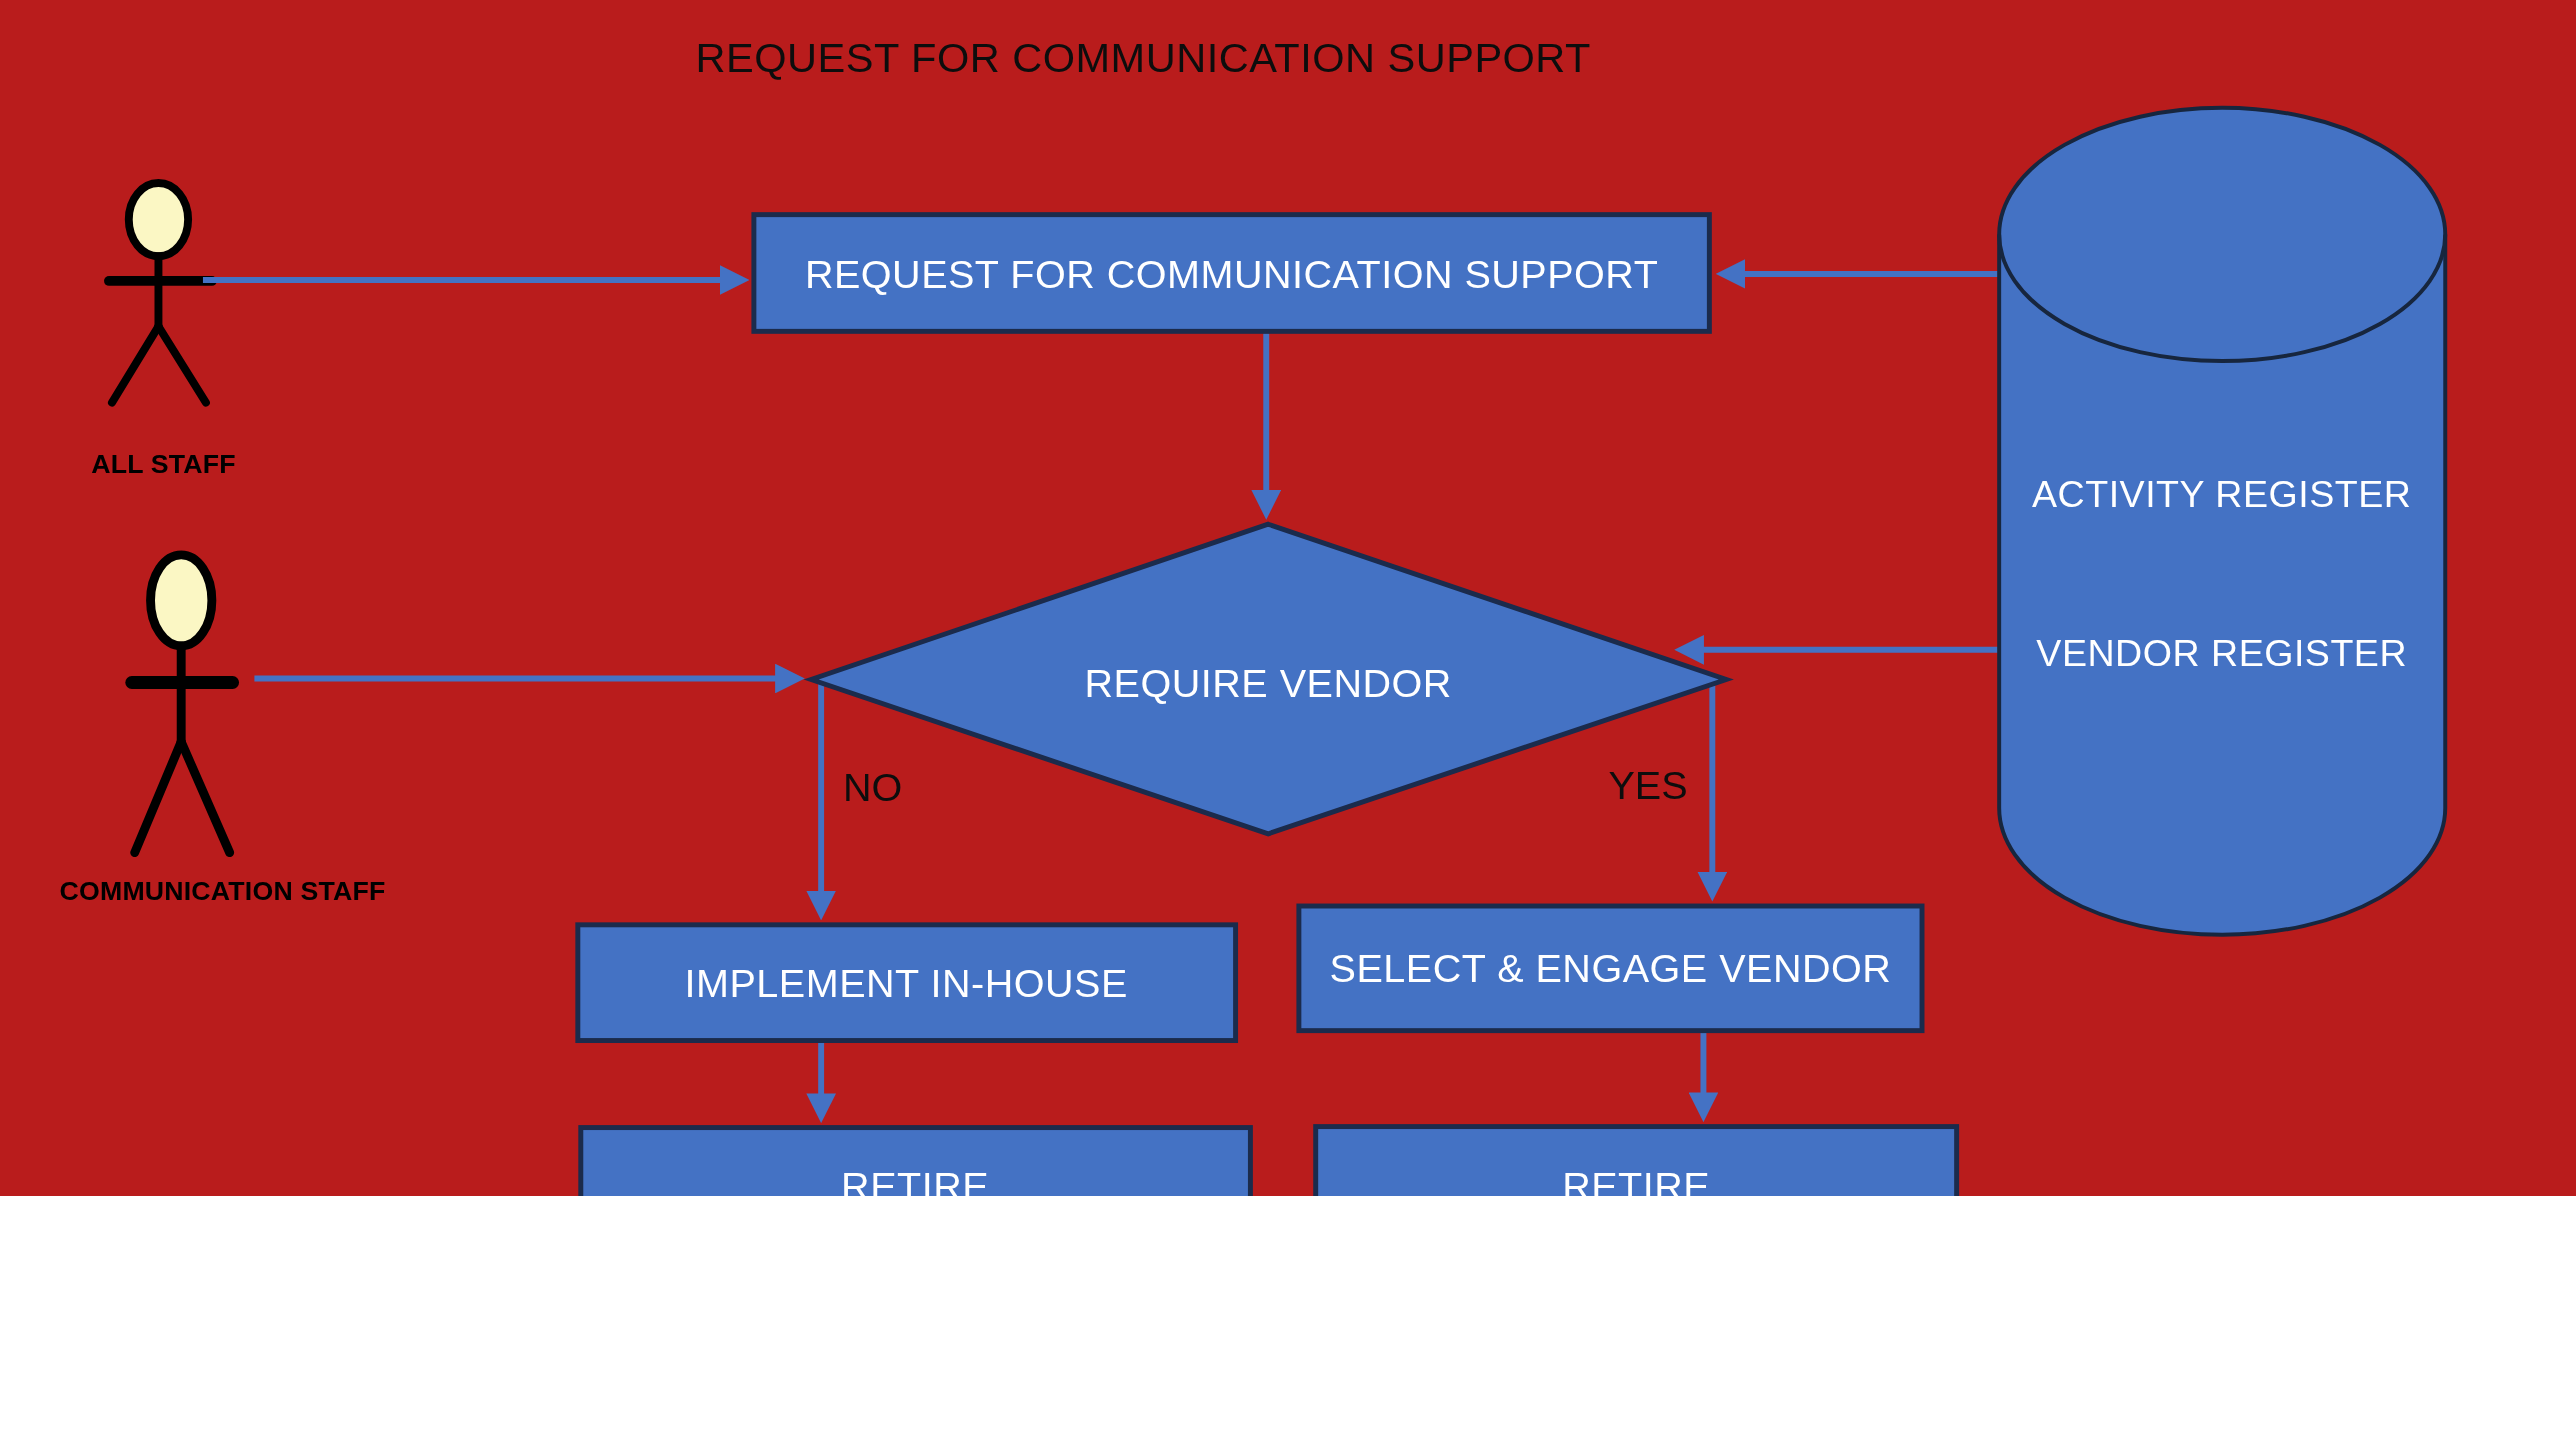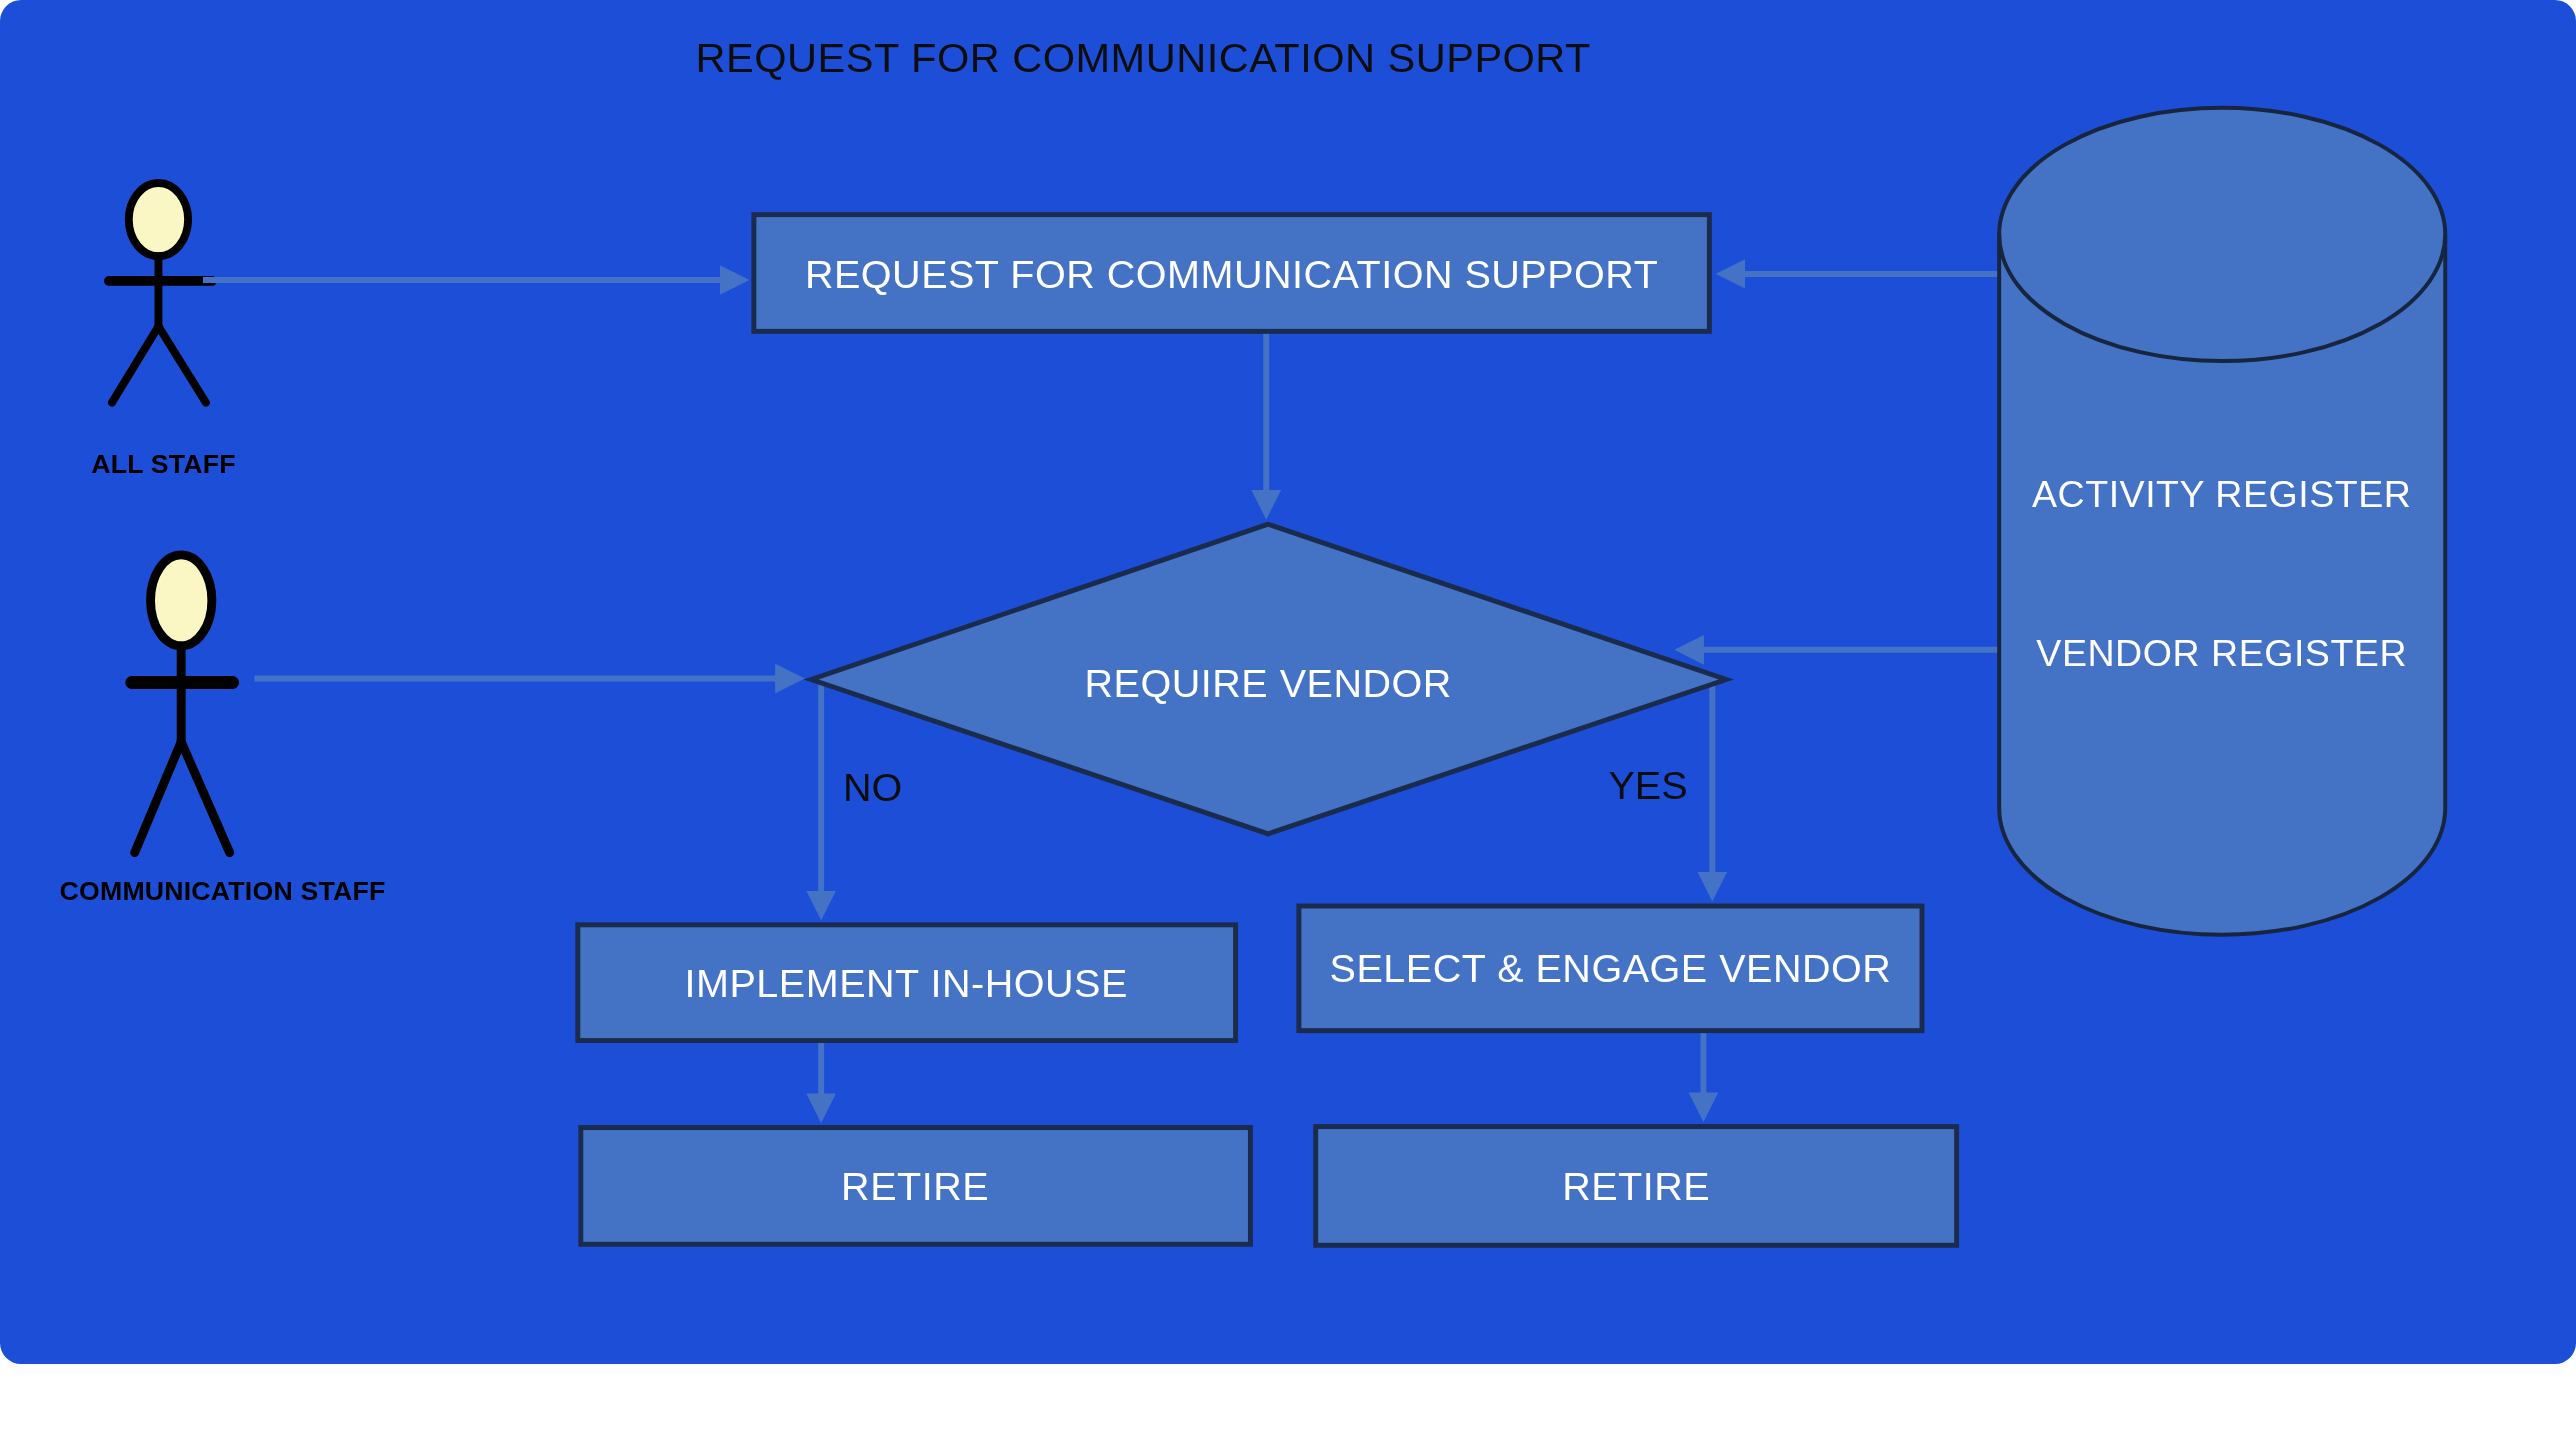--- a/index.html
+++ b/index.html
@@ -3,25 +3,24 @@
 <meta charset="utf-8">
 <style>
   html, body {
     margin: 0;
     padding: 0;
     background: #ffffff;
   }
   #canvas-wrap {
     position: relative;
     width: 2576px;
-    height: 1364px;
-    background: #1d4ed8;
+    height: 1196px;
+    background: #b91c1c;
     font-family: "Liberation Sans", sans-serif;
     overflow: hidden;
-    border-radius: 21px;
   }
   svg { display: block; }
 
   .node-shape   { fill: #4472C4; stroke: #1B2B4C; stroke-width: 5px; }
   .cyl-shape    { fill: #4472C4; stroke: #17263E; stroke-width: 4px; }
   .cyl-rim      { fill: none;    stroke: #17263E; stroke-width: 4px; }
   .connector    { stroke: #4472C4; stroke-width: 6px; fill: none; }
 
   .node-label   { fill: #ffffff; font-size: 40px; text-anchor: middle; letter-spacing: 0.5px; }
   .cyl-label    { fill: #ffffff; font-size: 38px; text-anchor: middle; letter-spacing: 0.5px; }

